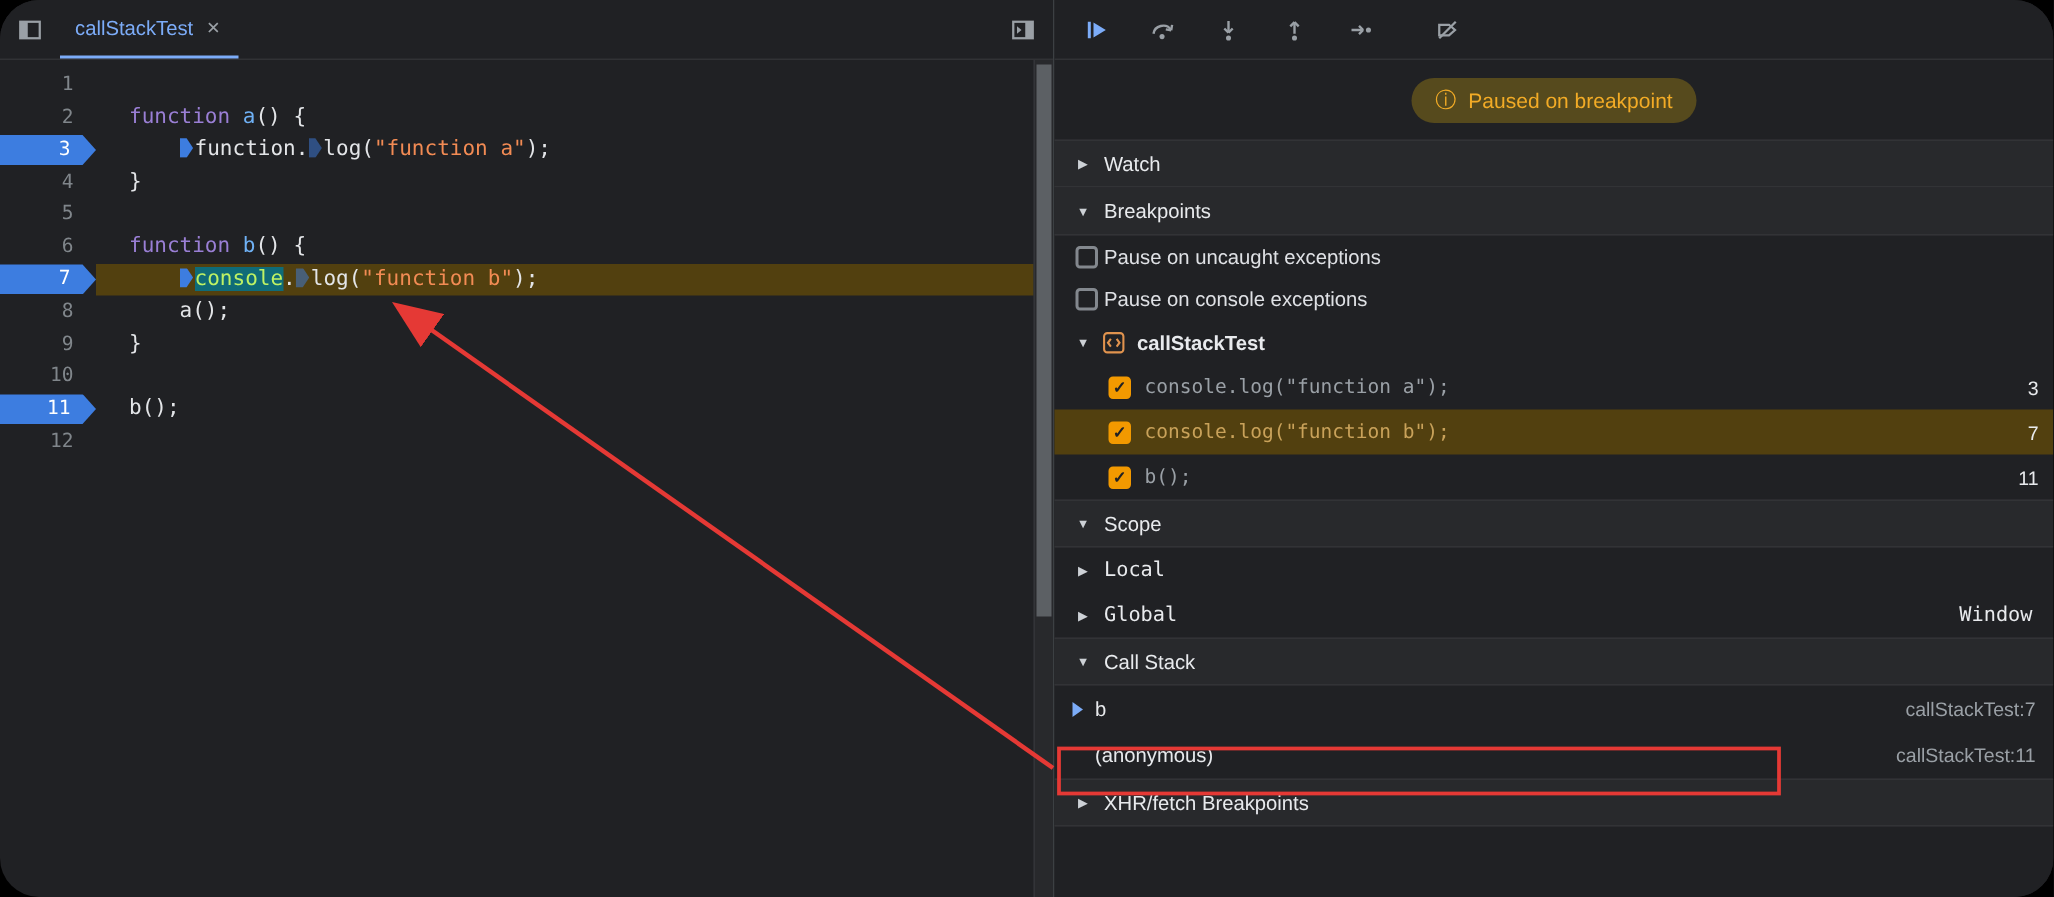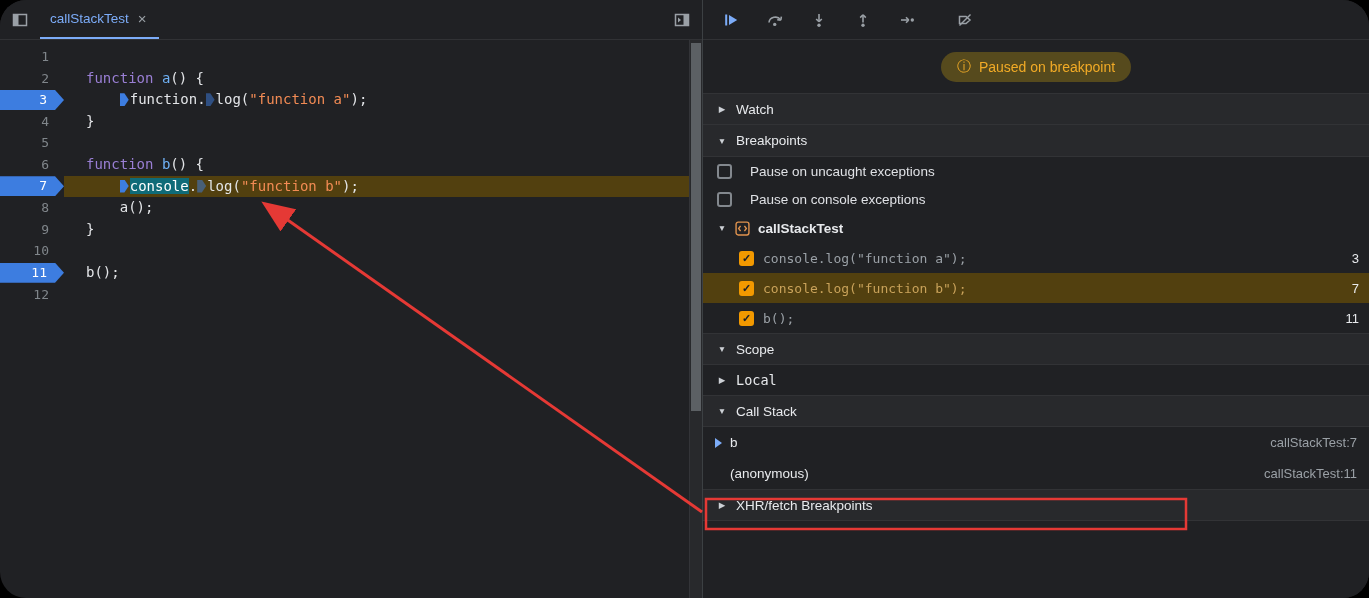--- a/index.html
+++ b/index.html
@@ -44,41 +44,41 @@
   .gnum{width:100%;text-align:right;padding-right:15px;color:var(--gutter_num);font-size:13px;}
   .gutter-cell.bp .gnum{
     background:var(--breakpoint_blue);color:#fff;height:20px;line-height:20px;
     clip-path:polygon(0 0,86% 0,100% 50%,86% 100%,0 100%);padding-right:17px;
   }
   .code-cell{flex:1;white-space:pre;padding-left:22px;color:var(--plain);}
   .line.exec .code-cell{background:var(--execution_highlight);}
   .tok-keyword{color:var(--keyword_purple);}
   .tok-def{color:var(--name_blue);}
   .tok-string{color:var(--string_orange);}
-  .tok-selected{background:var(--selection_teal);color:#ffffff;}
+  .tok-selected{background:var(--selection_teal);color:#bef264;}
   .inline-bp{display:inline-block;width:9px;height:13px;background:var(--breakpoint_blue);
     clip-path:polygon(0 0,52% 0,100% 50%,52% 100%,0 100%);vertical-align:-2px;margin-right:1px;cursor:pointer;}
   .inline-bp.bpdim{opacity:.5;}
   .scrollbar{position:absolute;top:0;right:0;bottom:0;width:13px;background:#28292c;border-left:1px solid #333438;}
   .thumb{position:absolute;top:3px;left:1px;right:1px;height:368px;background:#5c6064;}
   
   .right-pane{flex:1;display:flex;flex-direction:column;background:var(--bg);font-size:13.5px;}
   .dbg-toolbar{height:40px;flex:0 0 40px;display:flex;align-items:center;gap:12px;padding-left:12px;border-bottom:1px solid #313235;}
   .tbtn{background:none;border:none;width:32px;height:28px;display:flex;align-items:center;justify-content:center;cursor:pointer;border-radius:4px;}
   .tbtn.gap{margin-left:14px;}
   .paused-row{height:53px;flex:0 0 53px;display:flex;align-items:center;justify-content:center;}
   .paused-badge{display:inline-flex;align-items:center;gap:8px;background:var(--badge_bg);color:var(--badge_text);
     padding:6px 16px;border-radius:16px;font-size:14px;}
   .sec-hdr{height:32px;flex:0 0 32px;display:flex;align-items:center;background:var(--hdr_bg);
     border-top:1px solid #323336;border-bottom:1px solid #323336;padding-left:14px;gap:9px;cursor:pointer;color:#e8eaed;}
   .sec-hdr + .sec-hdr{border-top:none;}
   .tri{width:10px;display:inline-flex;justify-content:center;color:#cdd1d6;flex:0 0 10px;}
   .tri.right::before{content:"▶";font-size:8.5px;}
   .tri.down::before{content:"▼";font-size:8.5px;}
-  .cb-row{height:28px;flex:0 0 28px;display:flex;align-items:center;gap:18px;padding-left:14px;cursor:pointer;color:#dfe1e5;}
+  .cb-row{height:28px;flex:0 0 28px;display:flex;align-items:center;gap:4px;padding-left:14px;cursor:pointer;color:#dfe1e5;}
   .cb{width:15px;height:15px;flex:0 0 15px;border:2px solid #83888e;border-radius:3px;background:transparent;display:inline-flex;align-items:center;justify-content:center;cursor:pointer;}
   .cb.checked{background:var(--checkbox_orange);border-color:var(--checkbox_orange);}
   .cb.checked::after{content:"✓";color:#202124;font-size:11px;font-weight:bold;}
   .bp-group{height:30px;flex:0 0 30px;display:flex;align-items:center;gap:8px;padding-left:14px;cursor:pointer;}
   .file-label{color:#e8eaed;font-weight:600;}
   .bp-entry{height:30px;flex:0 0 30px;display:flex;align-items:center;gap:9px;padding-left:36px;cursor:pointer;}
   .bp-code{font-family:"DejaVu Sans Mono",monospace;font-size:13px;color:var(--gray);}
   .bp-line{margin-left:auto;padding-right:10px;color:#e8eaed;font-size:13px;}
   .bp-entry.hl{background:var(--execution_highlight);}
   .bp-entry.hl .bp-code{color:#c9a25a;}
@@ -301,20 +301,25 @@
 
     <div class="sec-hdr">
       <span class="tri down"></span>
       <span>Scope</span>
     </div>
 
     <div class="scope-row">
       <span class="tri right"></span>
       <span class="mono">Local</span>
     </div>
+    <div class="scope-row">
+      <span class="tri right"></span>
+      <span class="mono">Global</span>
+      <span class="mono scope-val">Window</span>
+    </div>
 
     <div class="sec-hdr">
       <span class="tri down"></span>
       <span>Call Stack</span>
     </div>
 
     <div class="frame">
       <span class="frame-marker"></span>
       <span class="frame-name">b</span>
       <span class="frame-loc">callStackTest:7</span>

